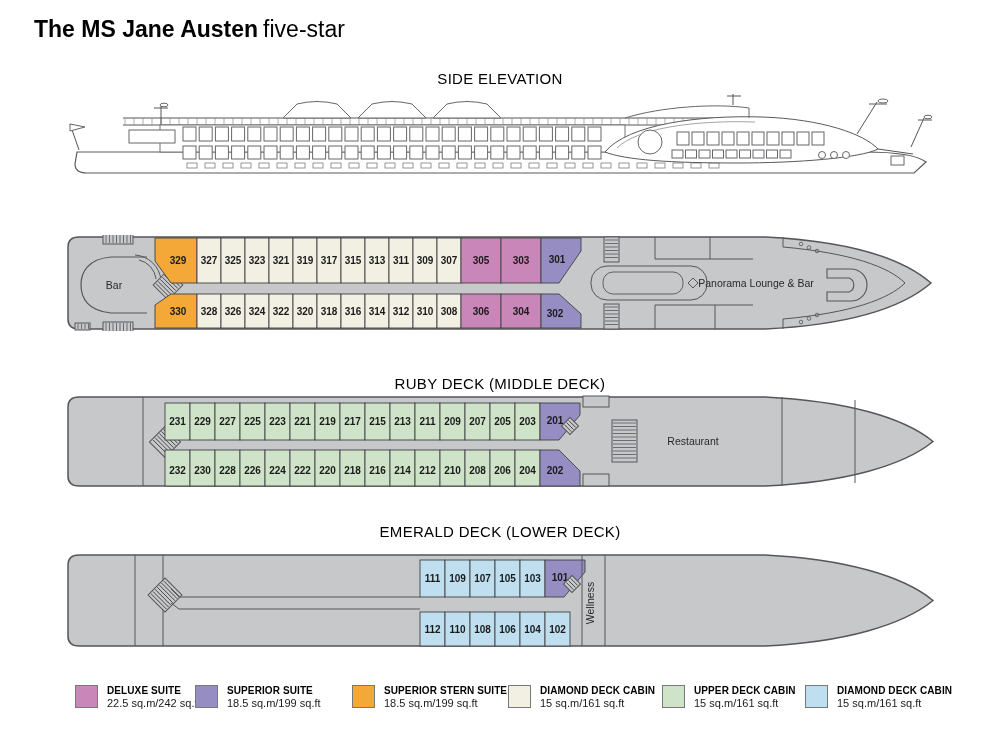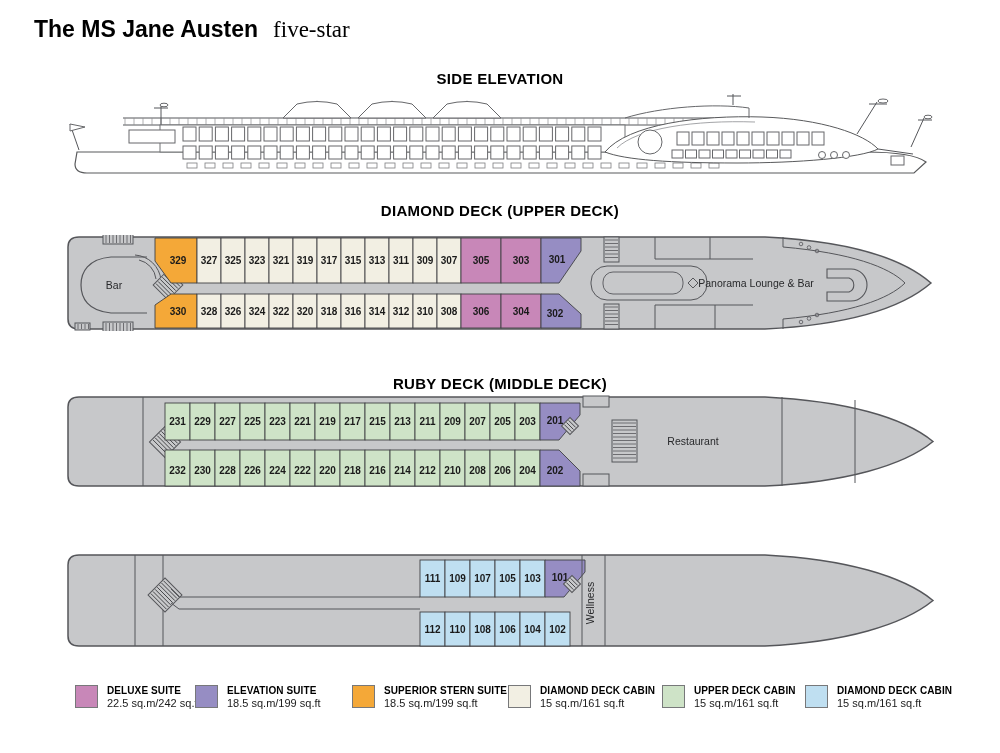--- a/index.html
+++ b/index.html
@@ -1,22 +1,22 @@
 <!DOCTYPE html>
 <html><head>
 <meta charset="utf-8">
 <style>
   html,body{margin:0;padding:0;background:#fff;}
   .page{position:relative;width:1000px;height:753px;background:#fff;overflow:hidden;
         font-family:"Liberation Sans",sans-serif;}
   .title{position:absolute;left:22px;top:16px;font-size:23px;color:#000;white-space:nowrap;}
   .t-bold{font-weight:700;margin-left:12px;}
-  .t-light{font-weight:400;margin-left:15px;font-family:Liberation Serif, serif;}
+  .t-light{font-weight:400;margin-left:5px;}
   .section-heading{position:absolute;left:0;width:100%;text-align:center;
-        font-size:15px;font-weight:700;letter-spacing:.3px;color:#000;}
+        font-size:15px;font-weight:400;letter-spacing:.3px;color:#000;}
   svg{position:absolute;display:block;}
   .cabin-num{font-family:"Liberation Sans",sans-serif;font-size:10px;font-weight:700;
         fill:#1a1a1a;text-anchor:middle;}
   .room-label{font-family:"Liberation Sans",sans-serif;font-size:10.5px;fill:#28292b;text-anchor:middle;}
   .legend{position:absolute;left:0;top:684px;width:875px;height:40px;}
   .legend-item{position:absolute;top:0;display:flex;}
   .swatch{width:23px;height:23px;border:1px solid #77787a;box-sizing:border-box;margin-top:1px;flex:0 0 auto;}
   .legend-text{margin-left:9px;}
   .legend-label{font-size:10px;font-weight:700;color:#000;line-height:13px;letter-spacing:.1px;white-space:nowrap;}
   .legend-size{font-size:11px;color:#1a1a1a;line-height:13px;white-space:nowrap;}
@@ -325,21 +325,20 @@
       <circle cx="781" cy="63" r="3.5" fill="#fff" stroke="#66676a"></circle>
       <path d="M 560,26 C 595,15 650,11 684,16 L 684,26" fill="none" stroke="#66676a"></path>
       <ellipse cx="818" cy="9" rx="5" ry="2" fill="#fff" stroke="#66676a"></ellipse>
       <ellipse cx="863" cy="25" rx="4" ry="1.8" fill="#fff" stroke="#66676a"></ellipse>
       <rect x="826" y="64" width="13" height="9" fill="#fff" stroke="#66676a"></rect>
       <path d="M 5,32 L 20,35 L 5,39 Z" fill="#fff" stroke="#66676a"></path>
       <rect x="64" y="38" width="46" height="13" fill="#fff" stroke="#66676a"></rect>
       <ellipse cx="99" cy="13" rx="4" ry="1.8" fill="#fff" stroke="#66676a"></ellipse>
     </svg>
 
-  <div class="section-heading" style="top:202px">DIAMOND DECK (UPPER DECK)</div>
   <svg id="deck-diamond" width="880" height="96" viewBox="0 0 880 96" style="left:65px;top:235px">
       <path d="M 14,2 H 700 C 780,6 836,22 866,48 C 836,74 780,90 700,94 H 14 Q 3,94 3,84 L 3,12 Q 3,2 14,2 Z" fill="#c7c8ca" stroke="#55565a" stroke-width="1.5"></path>
       <path d="M 718,2 L 718,12 C 786,18 824,32 840,48 C 824,64 786,78 718,84 L 718,94" fill="none" stroke="#55565a" stroke-width="1"></path>
       <circle cx="736" cy="9" r="1.8" fill="none" stroke="#55565a" stroke-width="0.8"></circle>
       <circle cx="744" cy="12.5" r="1.8" fill="none" stroke="#55565a" stroke-width="0.8"></circle>
       <circle cx="752" cy="16" r="1.8" fill="none" stroke="#55565a" stroke-width="0.8"></circle>
       <circle cx="736" cy="87" r="1.8" fill="none" stroke="#55565a" stroke-width="0.8"></circle>
       <circle cx="744" cy="83.5" r="1.8" fill="none" stroke="#55565a" stroke-width="0.8"></circle>
       <circle cx="752" cy="80" r="1.8" fill="none" stroke="#55565a" stroke-width="0.8"></circle>
       <g>
@@ -572,20 +571,21 @@
         <line x1="548" y1="52.5" x2="571" y2="52.5" stroke="#55565a" stroke-width="0.8"></line>
         <line x1="548" y1="56" x2="571" y2="56" stroke="#55565a" stroke-width="0.8"></line>
         <line x1="548" y1="59.5" x2="571" y2="59.5" stroke="#55565a" stroke-width="0.8"></line>
         <line x1="548" y1="63" x2="571" y2="63" stroke="#55565a" stroke-width="0.8"></line>
       </g>
       <text x="628" y="50" class="room-label">Restaurant</text>
       <line x1="717" y1="2" x2="717" y2="91" stroke="#55565a" stroke-width="1"></line>
       <line x1="790" y1="5" x2="790" y2="88" stroke="#55565a" stroke-width="1"></line>
     </svg>
 
+  <div class="section-heading" style="top:523px">EMERALD DECK (LOWER DECK)</div>
   <svg id="deck-emerald" width="880" height="95" viewBox="0 0 880 95" style="left:65px;top:553px">
       <path d="M 14,2 H 700 C 780,6 838,23 868,47.5 C 838,72 780,89 700,93 H 14 Q 3,93 3,83 L 3,12 Q 3,2 14,2 Z" fill="#c7c8ca" stroke="#55565a" stroke-width="1.5"></path>
       <line x1="70" y1="2" x2="70" y2="93" stroke="#55565a" stroke-width="1"></line>
       <line x1="98" y1="2" x2="98" y2="93" stroke="#55565a" stroke-width="1"></line>
       <g transform="rotate(45 100 42)">
         <rect x="88" y="30" width="24" height="24" fill="#c7c8ca" stroke="#55565a" stroke-width="1"></rect>
         <line x1="89" y1="33" x2="111" y2="33" stroke="#3f4043" stroke-width="0.9"></line>
         <line x1="89" y1="36" x2="111" y2="36" stroke="#3f4043" stroke-width="0.9"></line>
         <line x1="89" y1="39" x2="111" y2="39" stroke="#3f4043" stroke-width="0.9"></line>
         <line x1="89" y1="42" x2="111" y2="42" stroke="#3f4043" stroke-width="0.9"></line>
@@ -636,21 +636,21 @@
     <div class="legend-item" style="left:75px">
       <span class="swatch" style="background: rgb(200, 135, 184);"></span>
       <div class="legend-text">
         <div class="legend-label">DELUXE SUITE</div>
         <div class="legend-size">22.5 sq.m/242 sq.ft</div>
       </div>
     </div>
     <div class="legend-item" style="left:195px">
       <span class="swatch" style="background: rgb(150, 141, 195);"></span>
       <div class="legend-text">
-        <div class="legend-label">ELEVATION SUITE</div>
+        <div class="legend-label">SUPERIOR SUITE</div>
         <div class="legend-size">18.5 sq.m/199 sq.ft</div>
       </div>
     </div>
     <div class="legend-item" style="left:352px">
       <span class="swatch" style="background: rgb(244, 168, 56);"></span>
       <div class="legend-text">
         <div class="legend-label">SUPERIOR STERN SUITE</div>
         <div class="legend-size">18.5 sq.m/199 sq.ft</div>
       </div>
     </div>

